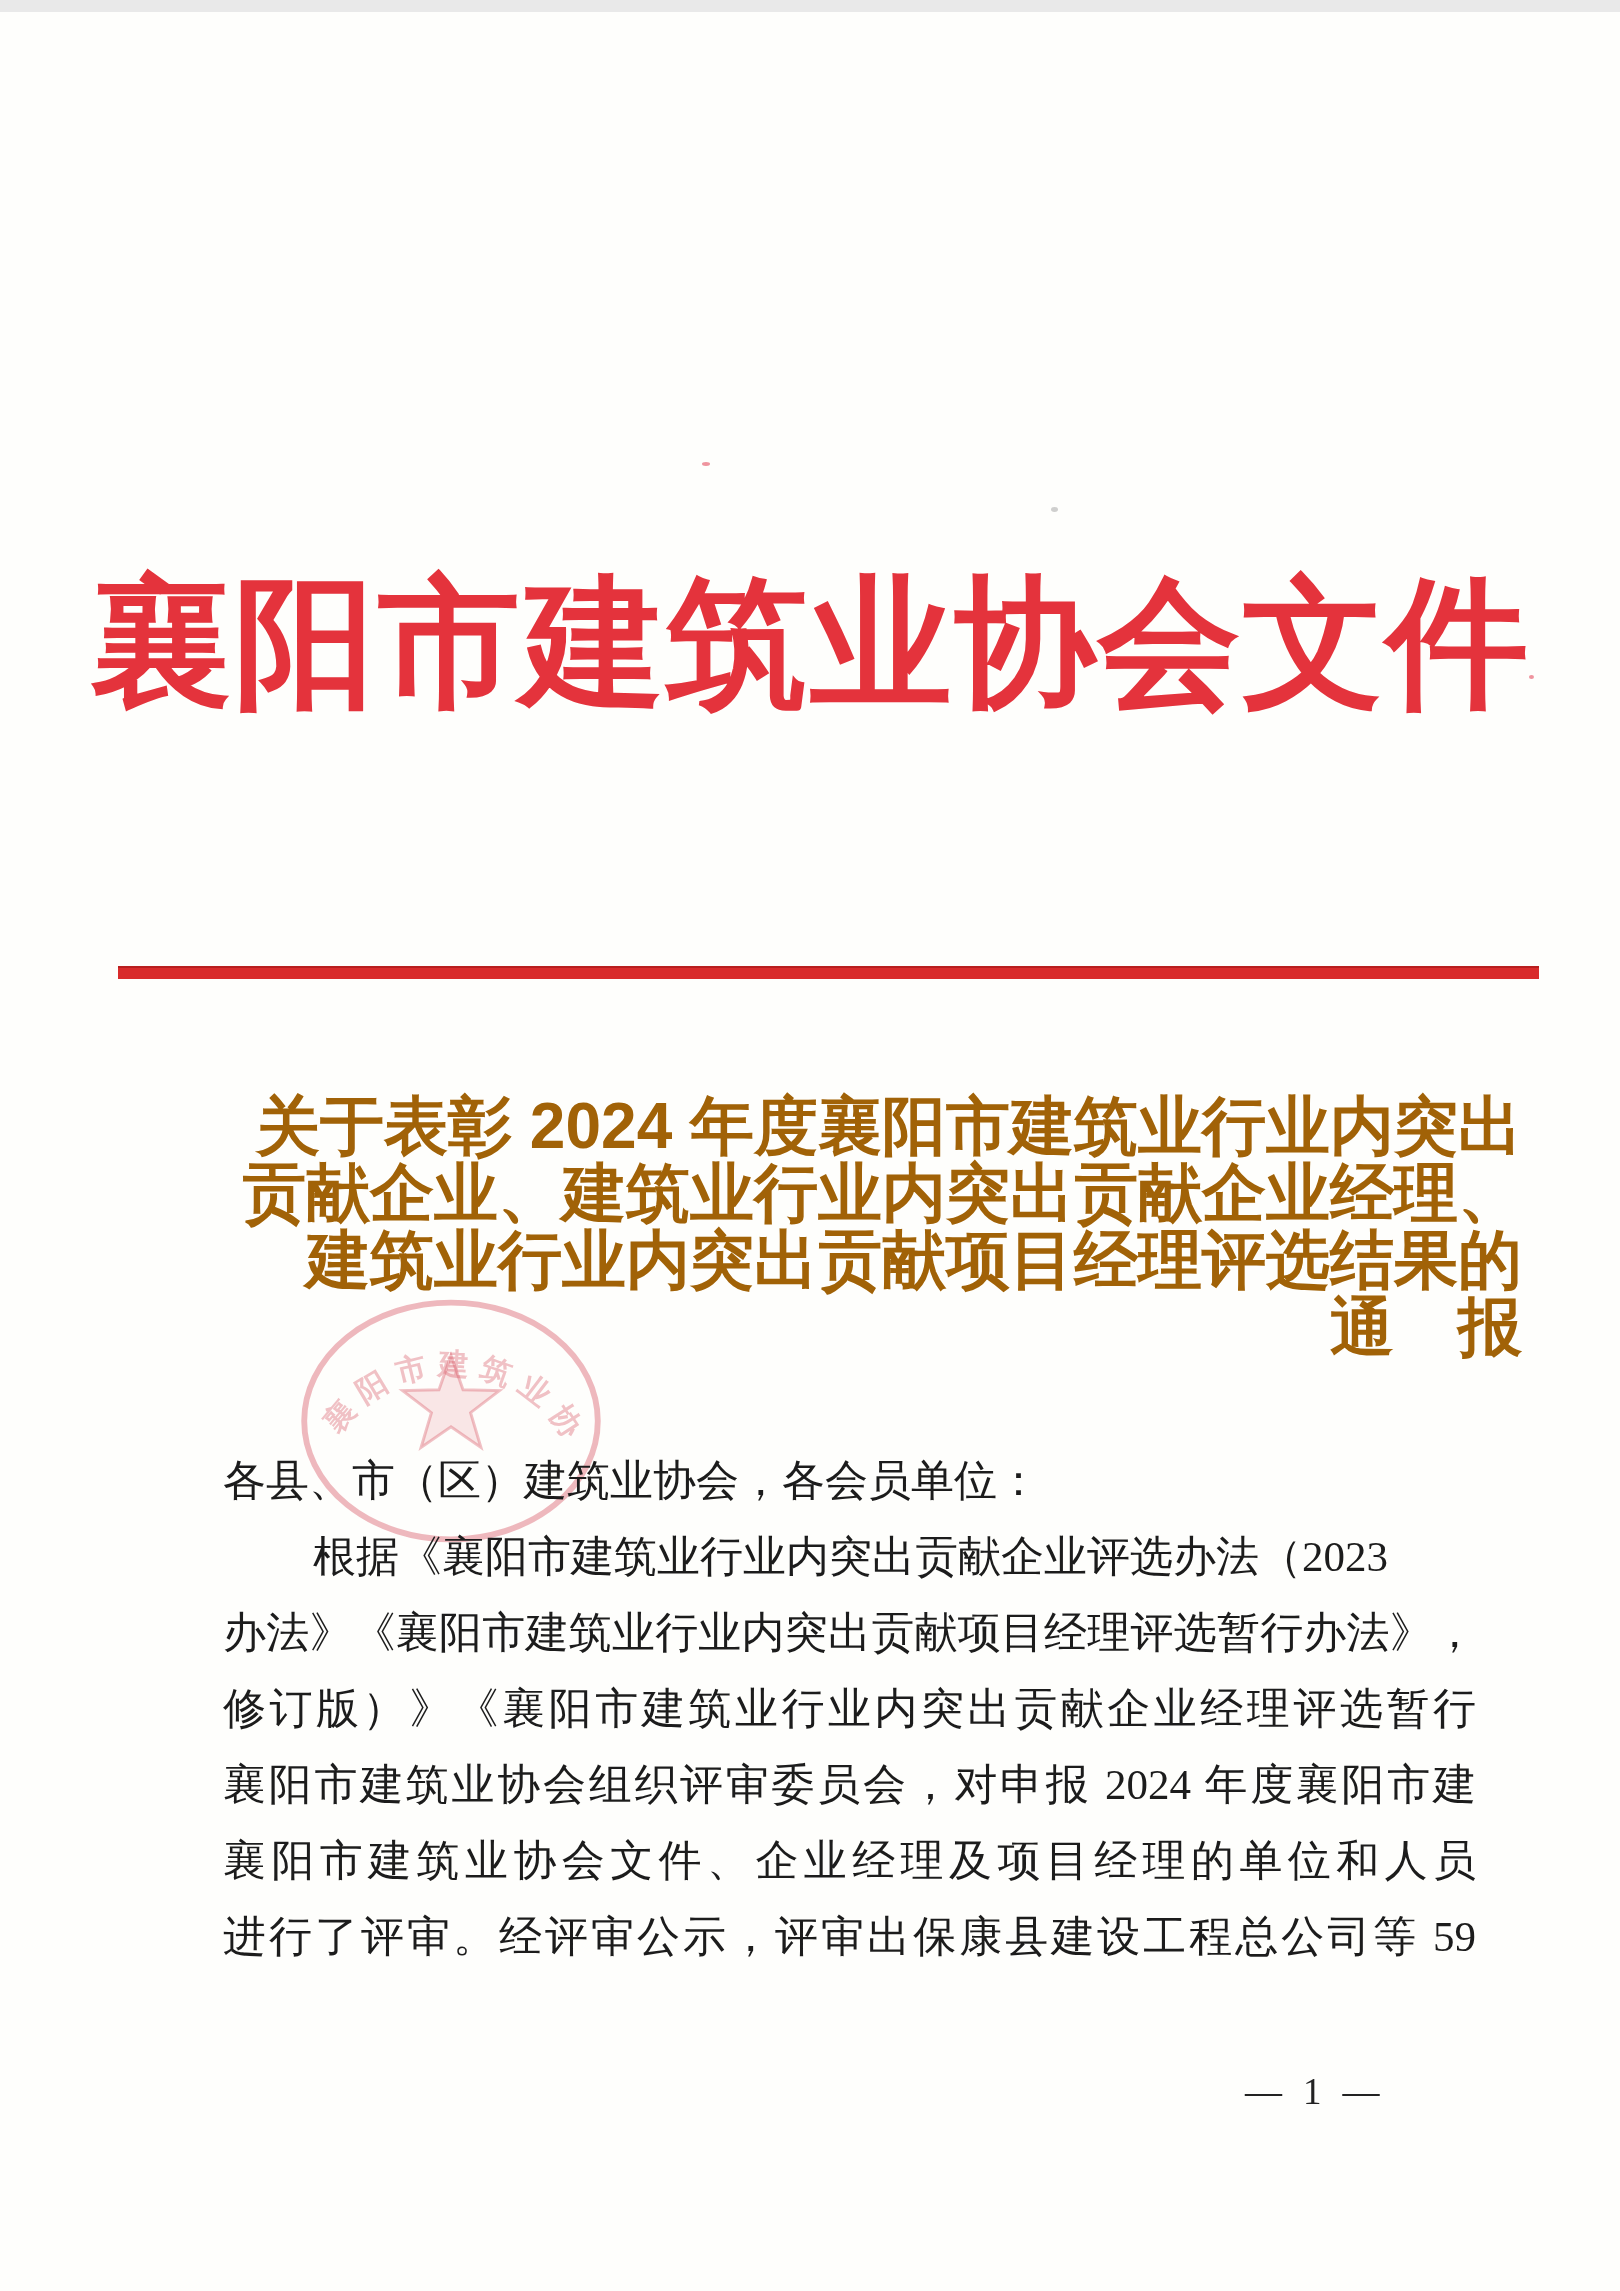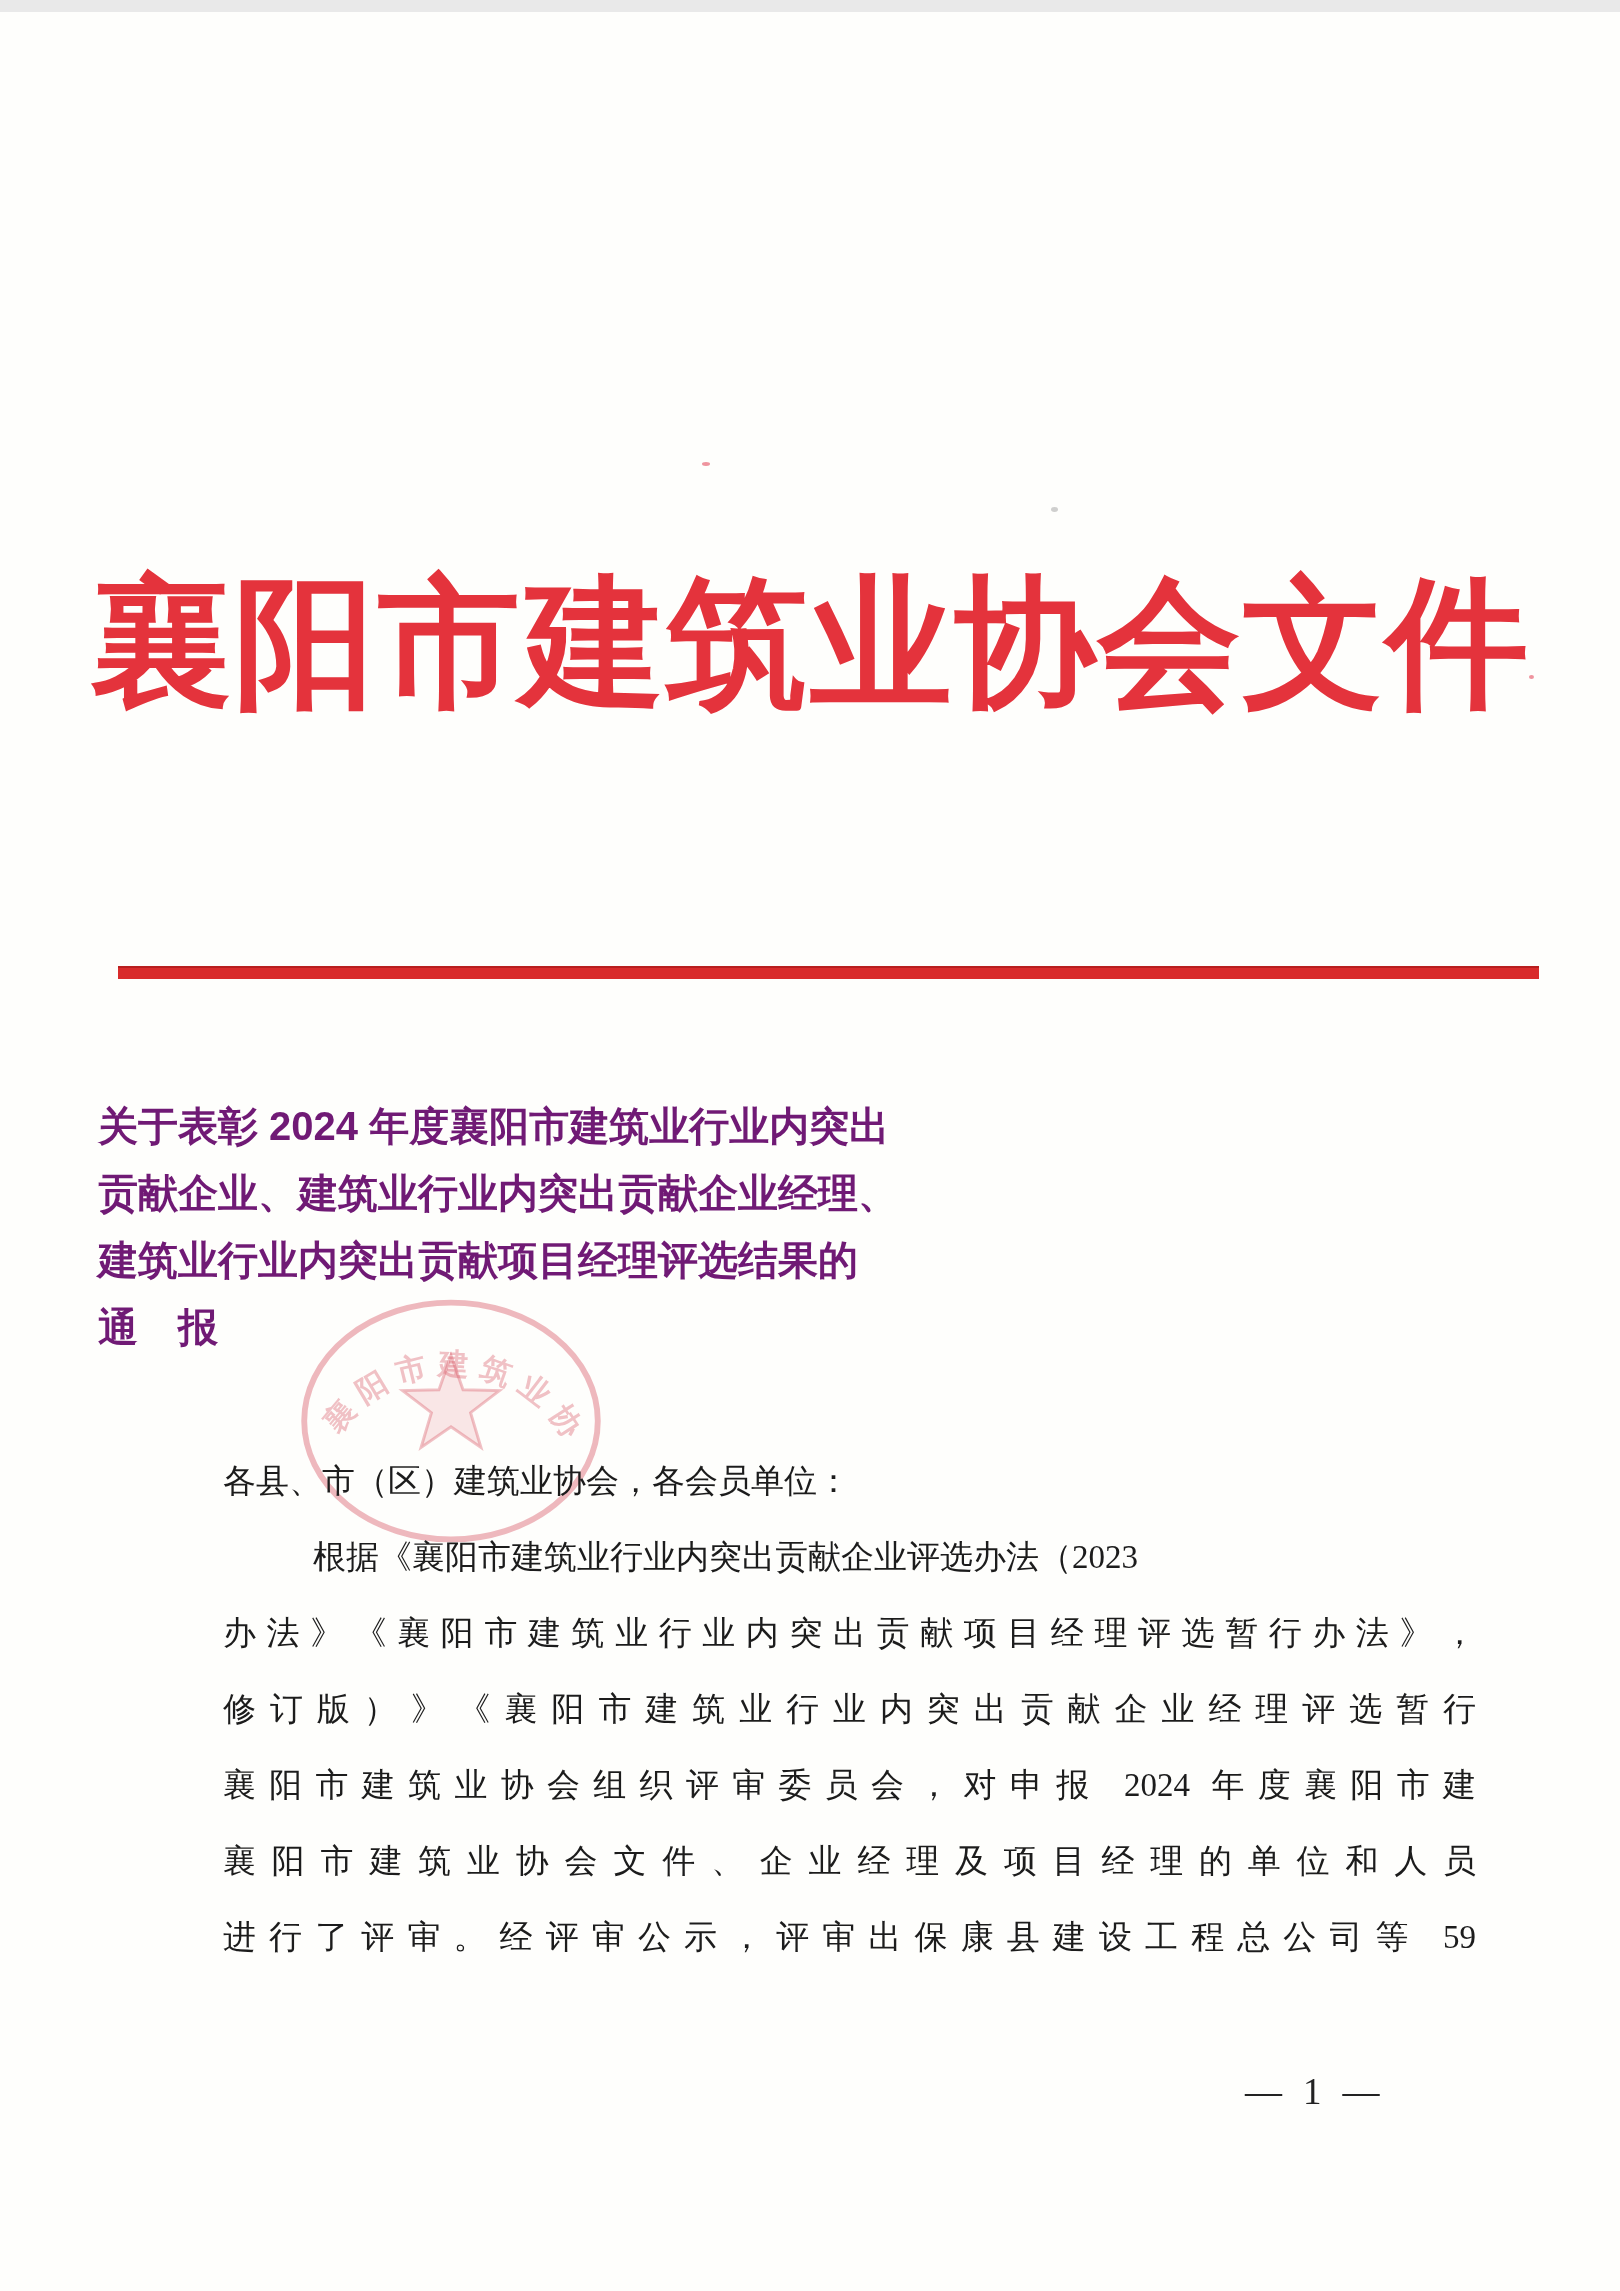--- a/index.html
+++ b/index.html
@@ -29,35 +29,35 @@
     white-space: nowrap;
   }
   .red-rule {
     position: absolute; top: 954px; left: 118px;
     width: 1421px; height: 10.8px;
     background: var(--rule-red, #d92b2b);
     border-top: 2px solid #b81f1f;
   }
   .main-title {
     position: absolute; top: 1081px; left: 98px; width: 1424px;
-    text-align: left;
+    text-align: right;
     font-family: "Liberation Sans", sans-serif;
-    font-weight: bold; font-size: 40px;
-    color: #701a75;
+    font-weight: bold; font-size: 64px;
+    color: #a16207;
   }
   .main-title .title-line { height: 67px; line-height: 67px; white-space: nowrap; }
   .seal {
     position: absolute; top: 1272px; left: 294px;
     width: 314px; height: 274px;
     pointer-events: none;
   }
   .body-text {
     position: absolute; top: 1431px; left: 223px; width: 1253px;
     font-family: "Liberation Serif", serif;
-    font-size: 33px; color: #1c1c1c;
+    font-size: 43px; color: #1c1c1c;
   }
   .body-text .line { height: 76px; line-height: 76px; white-space: nowrap; }
   .body-text .line.j {
     white-space: normal;
     text-align: justify;
     text-align-last: justify;
     overflow: hidden;
   }
   .body-text .line.indent { text-indent: 90px; }
   .page-number {

